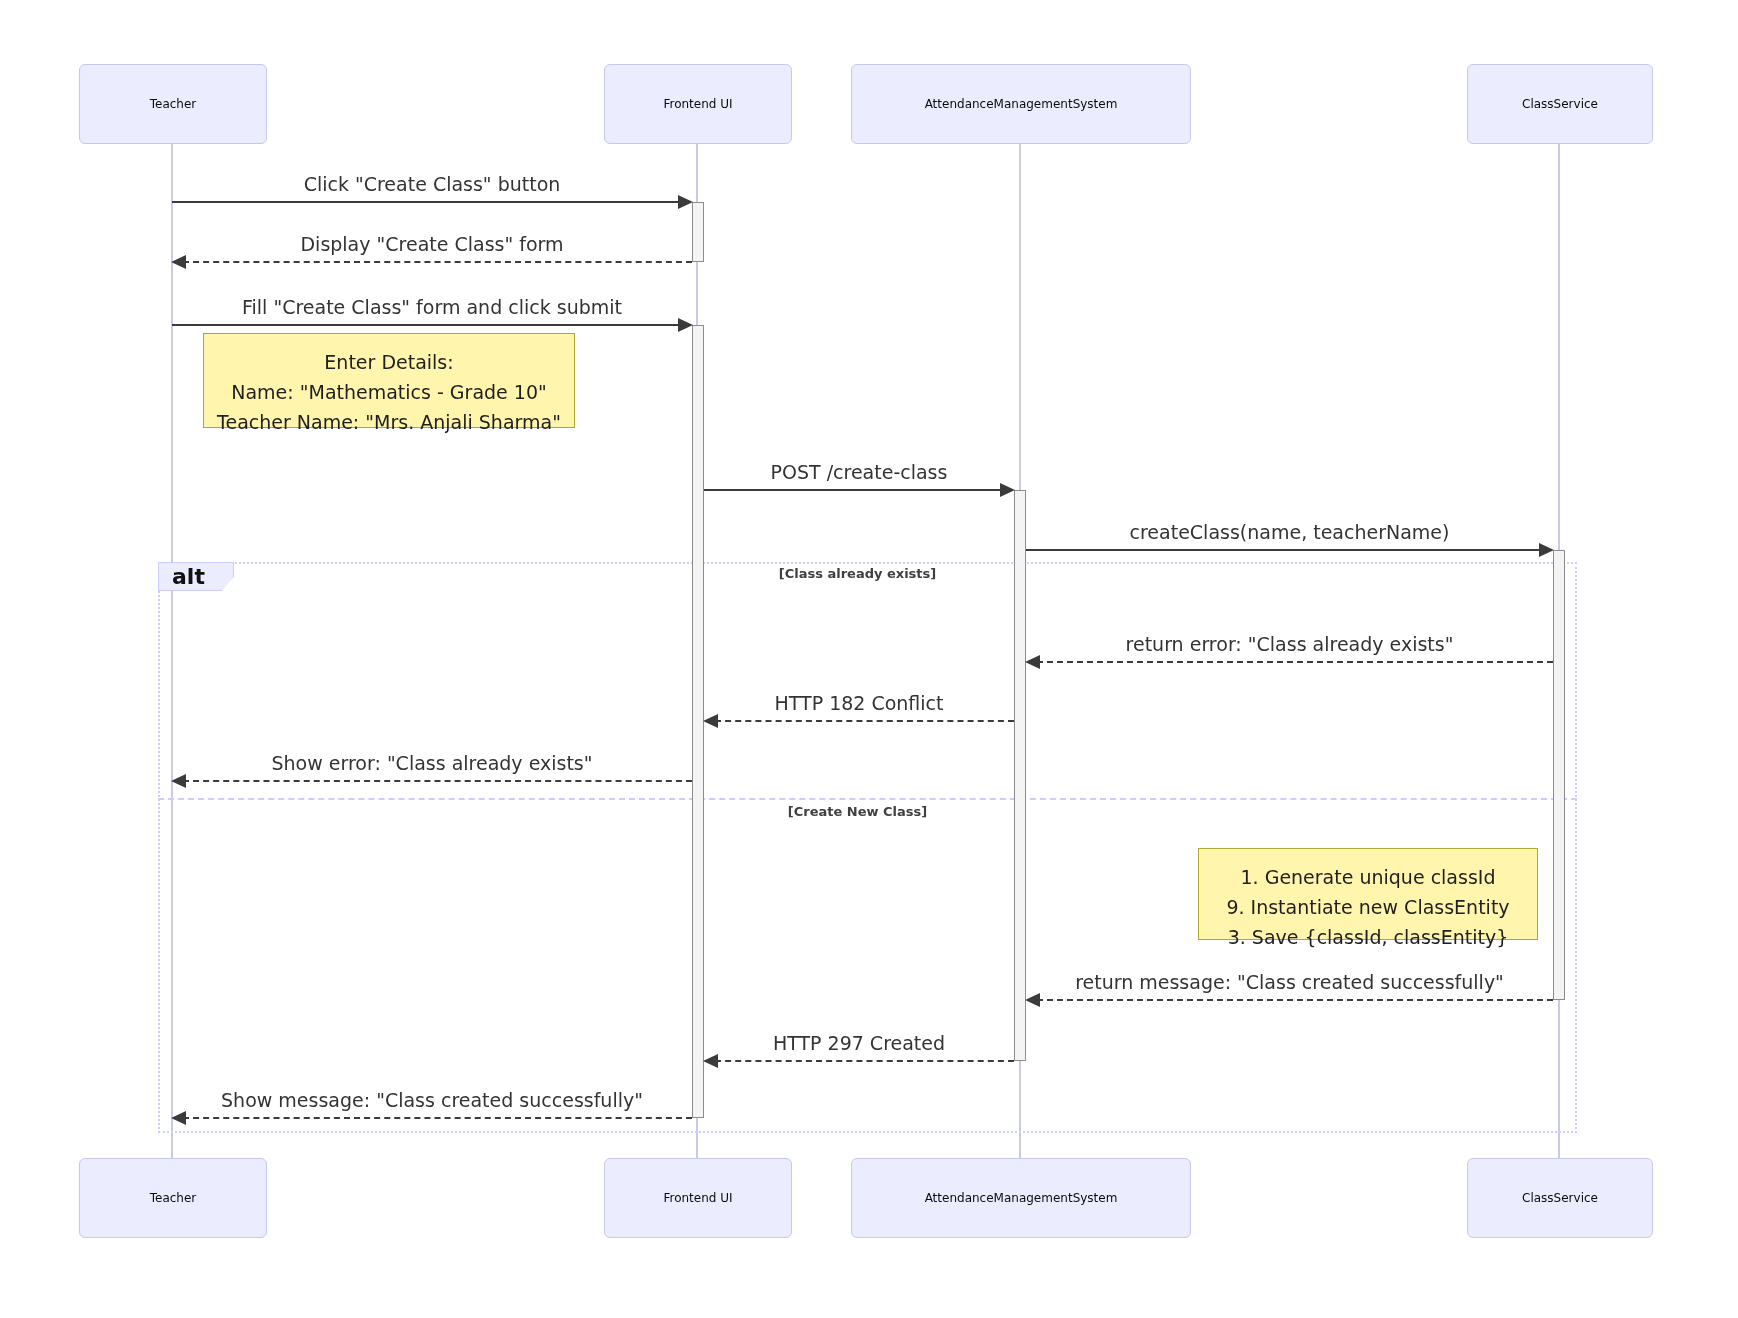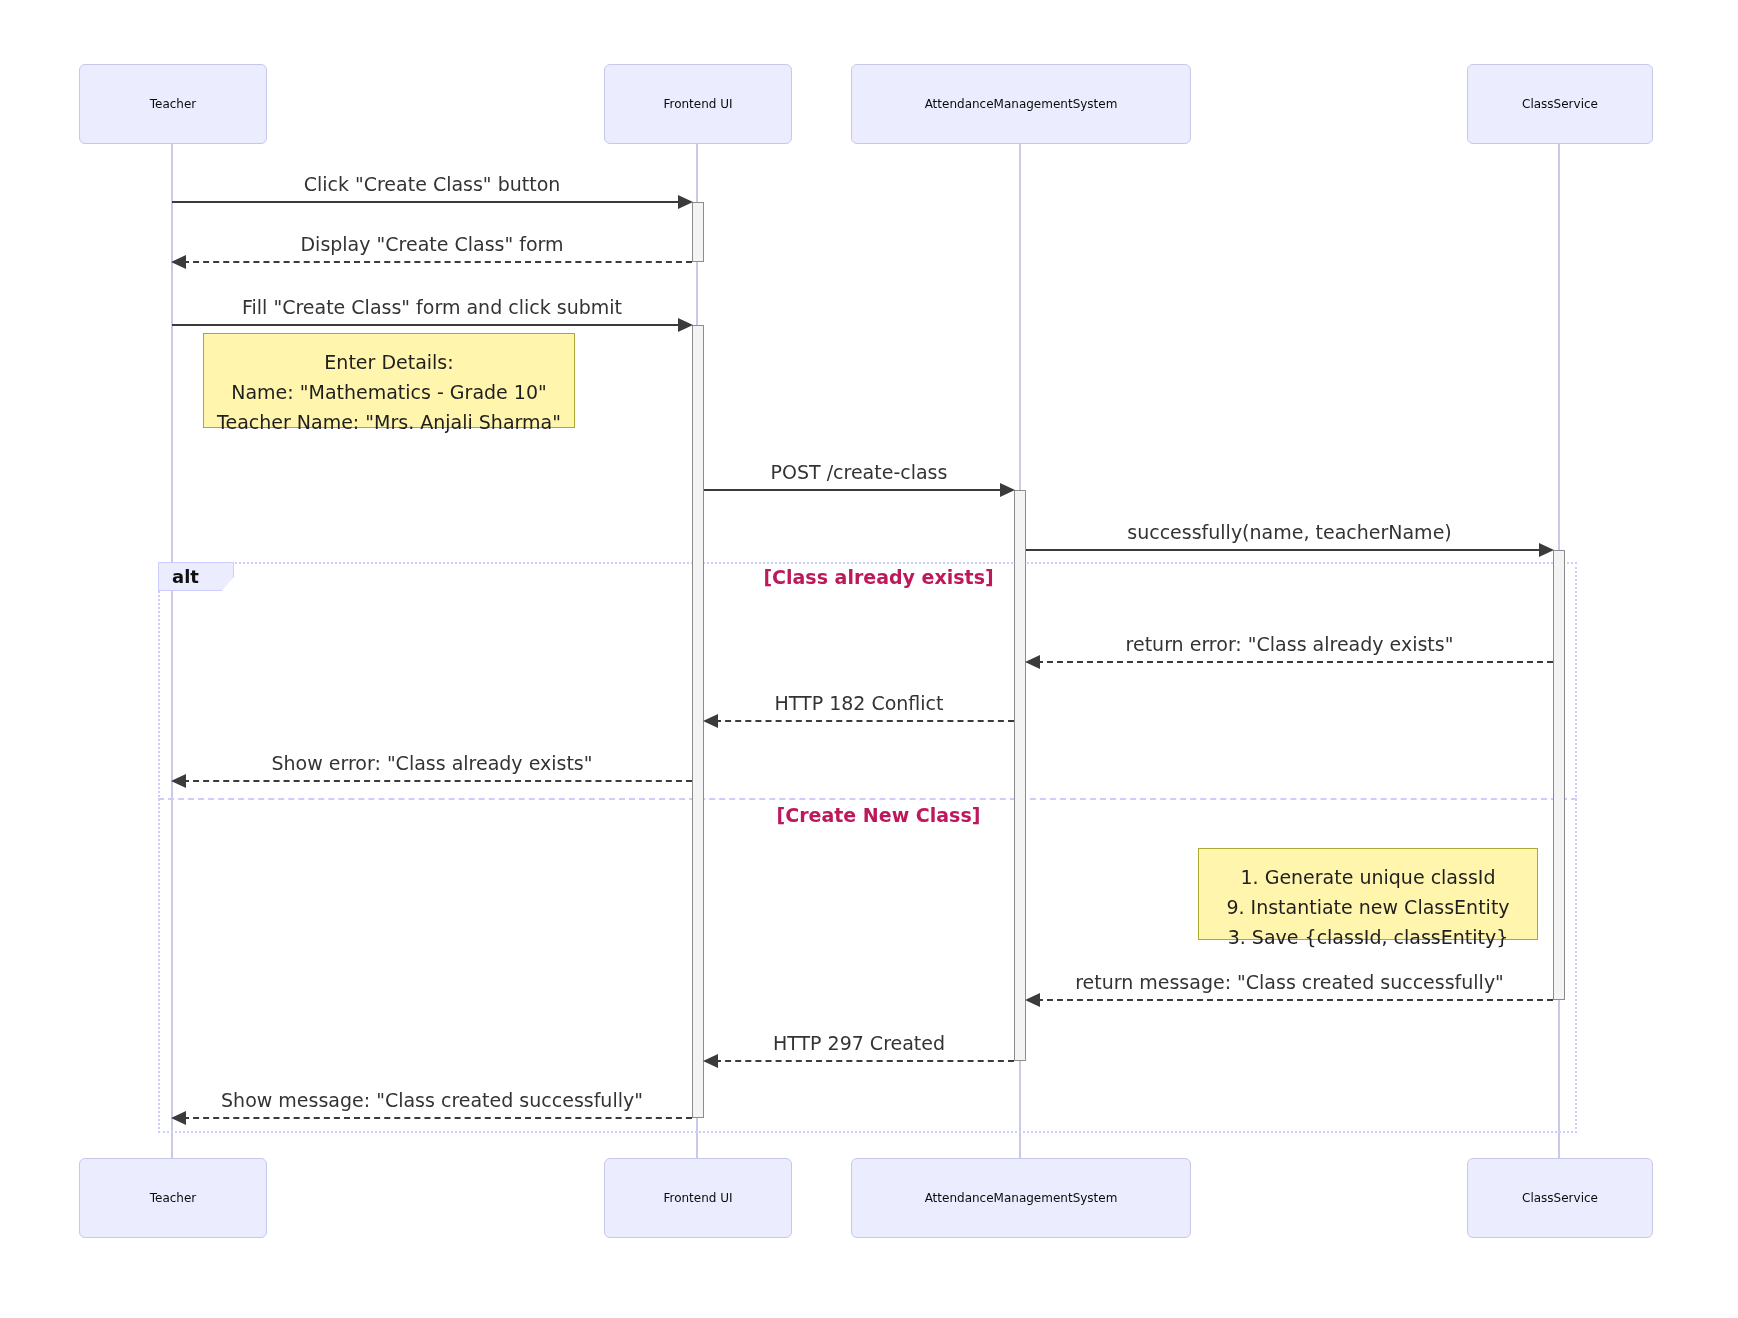--- a/index.html
+++ b/index.html
@@ -21,23 +21,23 @@
 
   
   .activation{position:absolute;width:12px;background:#f4f4f4;border:1px solid #8c8c8c;box-sizing:border-box;z-index:3;}
 
   
   .alt-frame{position:absolute;left:158px;top:562px;width:1419px;height:571px;border:2px dotted #ccccff;box-sizing:border-box;z-index:2;}
   .alt-divider{position:absolute;left:158px;top:798px;width:1419px;height:0;border-top:2px dashed #ccccff;z-index:2;}
   .alt-tab{
     position:absolute;left:158px;top:562px;width:76px;height:29px;background:#ECECFF;border:1px solid #ccccff;box-sizing:border-box;
     clip-path:polygon(0 0,100% 0,100% 52%,84% 100%,0 100%);
-    font-size:18px;font-weight:bold;color:#111;line-height:27px;padding-left:13px;z-index:4;
+    font-size:22px;font-weight:bold;color:#111;line-height:27px;padding-left:13px;z-index:4;
   }
-  .alt-cond{position:absolute;left:169px;width:1419px;text-align:center;font-size:19px;font-weight:bold;color:#be185d;z-index:5;white-space:nowrap;}
+  .alt-cond{position:absolute;left:148px;width:1419px;text-align:center;font-size:13px;font-weight:bold;color:#404040;z-index:5;white-space:nowrap;}
 
   
   .note{
     position:absolute;background:#fff5ad;border:1px solid #aaaa33;box-sizing:border-box;z-index:4;
     text-align:center;font-size:19px;color:#1f1f1f;padding-top:13px;
   }
   .note .nline{line-height:30px;white-space:nowrap;}
 
   
   .msg{position:absolute;height:0;z-index:5;}
@@ -100,21 +100,21 @@
     <span class="mhead"></span>
   </div>
 
   <div class="msg head-right" style="left:704px;top:490px;width:310px">
     <div class="mlabel">POST /create-class</div>
     <div class="mline"></div>
     <span class="mhead"></span>
   </div>
 
   <div class="msg head-right" style="left:1026px;top:550px;width:527px">
-    <div class="mlabel">successfully(name, teacherName)</div>
+    <div class="mlabel">createClass(name, teacherName)</div>
     <div class="mline"></div>
     <span class="mhead"></span>
   </div>
 
   <div class="msg head-left dashed" style="left:1026px;top:662px;width:527px">
     <div class="mlabel">return error: "Class already exists"</div>
     <div class="mline"></div>
     <span class="mhead"></span>
   </div>
 

